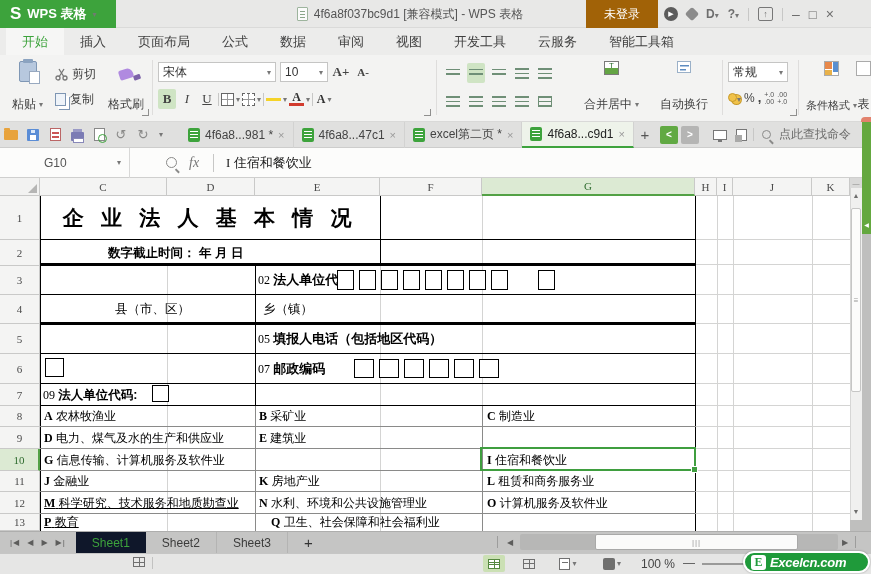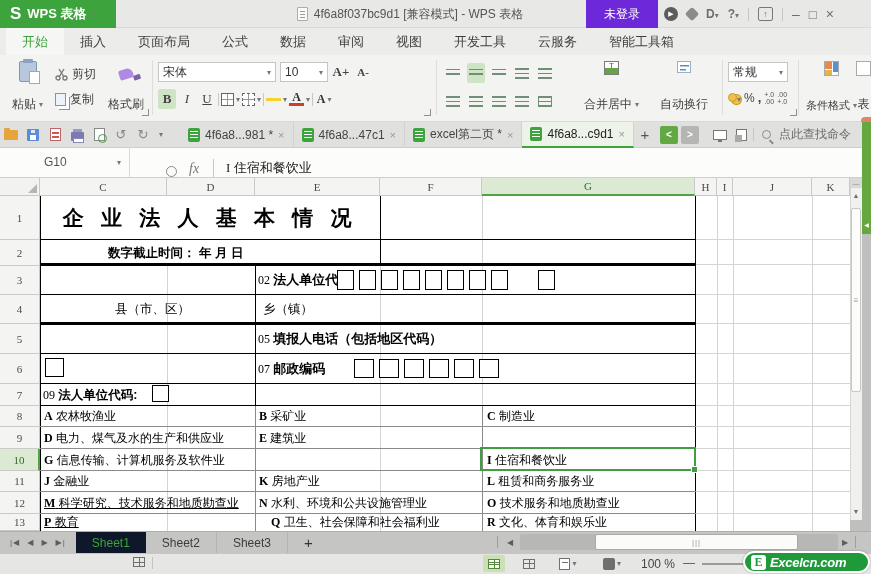--- a/index.html
+++ b/index.html
@@ -11,21 +11,21 @@
 .ctr{display:flex;align-items:center;justify-content:center}
 
 .titlebar{left:0;top:0;width:871px;height:28px;background:#e8e8e7;border-bottom:1px solid #dadad9}
 .logo{left:0;top:0;width:116px;height:28px;background:#3da33c;color:#fff;display:flex;align-items:center;padding-left:10px;gap:6px}
 .logo .s{font-weight:bold;font-size:17px}
 .logo .nm{font-weight:bold;font-size:13px}
 .logo .dd{font-size:8px;opacity:.9}
 .doctitle{left:200px;top:0;width:420px;height:28px;display:flex;align-items:center;justify-content:center;gap:6px;color:#555;font-size:12px}
 .docico{width:11px;height:14px;background:#fbfbfb;border:1px solid #9db49d;border-radius:1px;position:relative}
 .docico:after{content:"";position:absolute;left:2px;top:3px;width:5px;height:1px;background:#8aa58a;box-shadow:0 3px 0 #8aa58a,0 6px 0 #8aa58a}
-.login{left:586px;top:0;width:72px;height:28px;background:#6d28d9;color:#fff;font-size:12px}
+.login{left:586px;top:0;width:72px;height:28px;background:#a16207;color:#fff;font-size:12px}
 .tbic{color:#6e6e6e;font-size:12px}
 .playic{width:14px;height:14px;border-radius:50%;background:#5c5c5c;color:#fff;font-size:7px;display:flex;align-items:center;justify-content:center}
 .diam{width:10px;height:10px;background:#8b8b8b;transform:rotate(45deg);border-radius:2px}
 .upbox{width:15px;height:14px;border:1px solid #777;border-radius:2px;color:#777;font-size:9px;display:flex;align-items:center;justify-content:center}
 .vsep{width:1px;height:13px;background:#c7c7c6}
 
 .menubar{left:0;top:28px;width:871px;height:27px;background:#ececeb;display:flex;align-items:stretch;padding-left:6px}
 .mtab{padding:0 16px;display:flex;align-items:center;color:#3f3f3f;font-size:13px}
 .mtab.act{background:#f6f6f5;color:#3da33c}
 
@@ -83,21 +83,21 @@
 .dtab .x{color:#999;font-size:11px}
 .dtab.act{background:#eef3ea;border-bottom:2px solid #3da33c;color:#222}
 .navsq{width:18px;height:18px;border-radius:2px;color:#fff;font-size:10px;font-weight:bold}
 .i-monitor{width:14px;height:10px;border:1px solid #777;position:relative;background:#fff}
 .i-monitor:after{content:"";position:absolute;left:4px;bottom:-3px;width:4px;height:2px;background:#777}
 .i-clip2{width:11px;height:12px;border:1px solid #777;background:#fff;position:relative}
 .i-clip2:after{content:"";position:absolute;left:-2px;bottom:-2px;width:7px;height:7px;background:#a9a9a8}
 .i-mag{width:9px;height:9px;border:1.5px solid #8a8a89;border-radius:50%;position:relative}
 .i-mag:after{content:"";position:absolute;right:-4px;bottom:-4px;width:5px;height:1.5px;background:#8a8a89;transform:rotate(45deg)}
 
-.fbar{left:0;top:148px;width:871px;height:30px;background:#fcfcfb;border-bottom:1px solid #cfcfce;display:flex;align-items:flex-end}
+.fbar{left:0;top:148px;width:871px;height:30px;background:#fcfcfb;border-bottom:1px solid #cfcfce;display:flex;align-items:center}
 .namebox{width:130px;height:30px;border-right:1px solid #d8d8d7;display:flex;align-items:center;padding:0 8px 0 44px;justify-content:space-between;color:#555}
 .fxl{font-family:"Liberation Serif","DejaVu Serif",serif;font-style:italic;color:#777;font-size:14px}
 .fcontent{font-family:"Liberation Serif","DejaVu Serif",serif;color:#222;font-size:13px;padding-left:12px}
 
 .sheet{left:0;top:178px;width:871px;height:353px;background:#bfbfbe}
 .gridbg{left:40px;top:18px;width:810px;height:335px;background:#fff}
 .chead{top:0;height:18px;background:#f4f4f3;border-right:1px solid #c9c9c8;border-bottom:1px solid #c9c9c8;
   font-family:"Liberation Serif","DejaVu Serif",serif;font-size:11px;color:#4a4a4a;display:flex;align-items:center;justify-content:center}
 .chead.sel{background:#dcead3;border-bottom:2px solid #53a145;color:#2e6b2e}
 .rhead{left:0;width:40px;background:#f4f4f3;border-right:1px solid #c9c9c8;border-bottom:1px solid #c9c9c8;
@@ -533,25 +533,24 @@
 
     <div class="a cell" style="left:44px;top:271px;width:208px;height:22px;line-height:22px"><b class="code">G</b> <span>信息传输、计算机服务及软件业</span></div>
     <div class="a cell" style="left:487px;top:271px;width:205px;height:22px;line-height:22px"><b class="code">I</b> <span>住宿和餐饮业</span></div>
 
     <div class="a cell" style="left:44px;top:293px;width:208px;height:21px;line-height:21px"><b class="code">J</b> <span>金融业</span></div>
     <div class="a cell" style="left:259px;top:293px;width:220px;height:21px;line-height:21px"><b class="code">K</b> <span>房地产业</span></div>
     <div class="a cell" style="left:487px;top:293px;width:205px;height:21px;line-height:21px"><b class="code">L</b> <span>租赁和商务服务业</span></div>
 
     <div class="a cell" style="left:44px;top:314px;width:208px;height:22px;line-height:22px;text-decoration:underline"><b class="code">M</b> <span>科学研究、技术服务和地质勘查业</span></div>
     <div class="a cell" style="left:259px;top:314px;width:220px;height:22px;line-height:22px"><b class="code">N</b> <span>水利、环境和公共设施管理业</span></div>
-    <div class="a cell" style="left:487px;top:314px;width:205px;height:22px;line-height:22px"><b class="code">O</b> <span>技术服务和地质勘查业</span></div>
+    <div class="a cell" style="left:487px;top:314px;width:205px;height:22px;line-height:22px"><b class="code">O</b> <span>计算机服务及软件业</span></div>
 
     <div class="a cell" style="left:44px;top:336px;width:208px;height:17px;line-height:17px;text-decoration:underline"><b class="code">P</b> <span>教育</span></div>
     <div class="a cell" style="left:271px;top:336px;width:220px;height:17px;line-height:17px"><b class="code">Q</b> <span>卫生、社会保障和社会福利业</span></div>
-    <div class="a cell" style="left:487px;top:336px;width:205px;height:17px;line-height:17px"><b class="code">R</b> <span>文化、体育和娱乐业</span></div>
 
     <div class="a selbox"></div>
 
     <div class="a vsb"></div>
     <div class="a ctr" style="left:850px;top:0;width:12px;height:10px;background:#d9d9d8;color:#8b8b8a;font-size:7px">
         <span>—</span>
       </div>
     <div class="a ctr" style="left:850px;top:10px;width:12px;height:14px;color:#6e6e6d;font-size:7px">
         <span>▲</span>
       </div>

